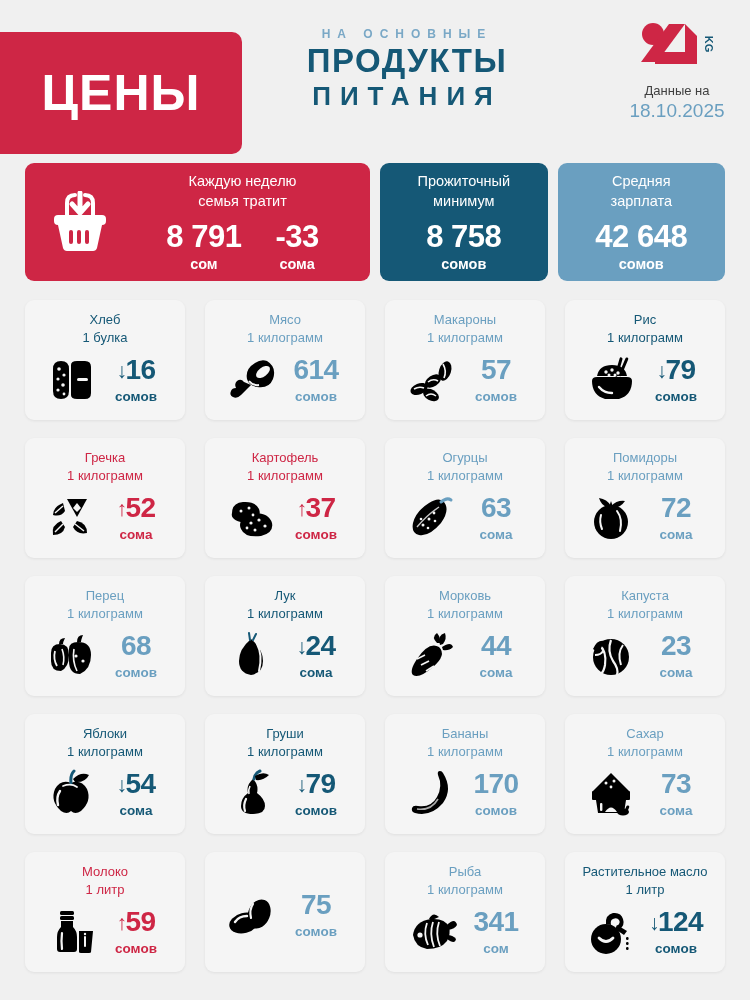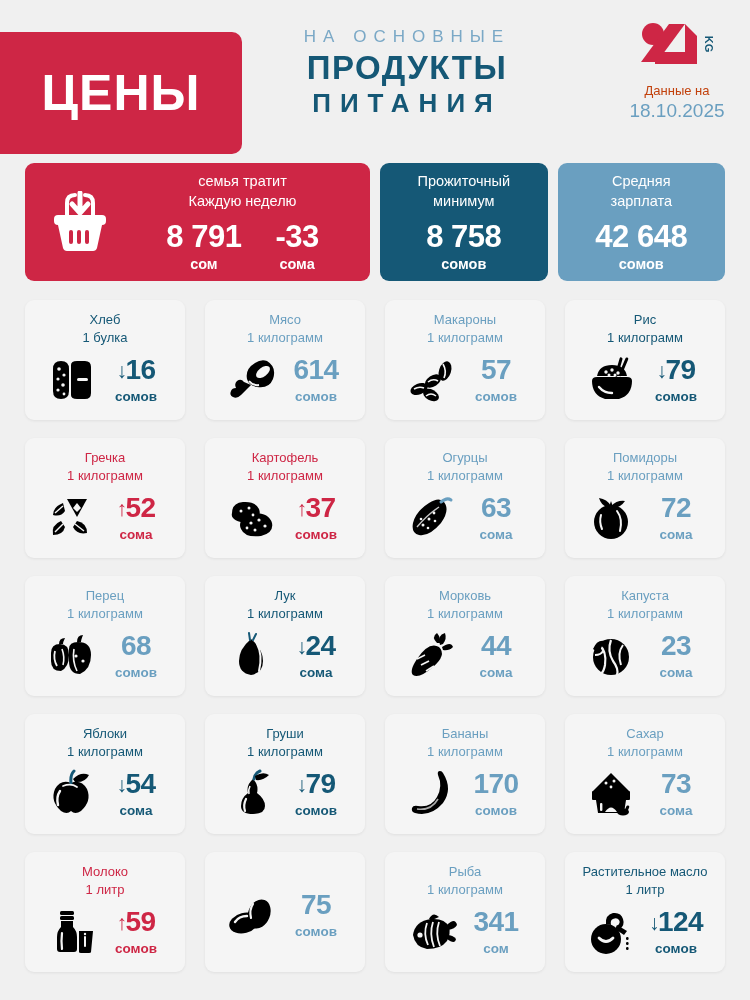--- a/index.html
+++ b/index.html
@@ -38,22 +38,22 @@
   }
 
   .subtitle-block {
     position: absolute;
     left: 262px; top: 26px;
     width: 290px;
     text-align: center;
   }
   .sub-line1 {
     color: #7aa8c6;
-    font-size: 17px;
-    font-weight: normal;
+    font-size: 12px;
+    font-weight: bold;
     letter-spacing: 7px;
     line-height: 1.35;
   }
   .sub-line2 {
     color: #155876;
     font-size: 33px;
     font-weight: bold;
     letter-spacing: 1.5px;
     line-height: 1.15;
   }
@@ -67,21 +67,21 @@
 
   .logo-block {
     position: absolute;
     right: 18px; top: 22px;
     width: 110px;
     text-align: center;
   }
   .logo-mark { height: 46px; display: flex; justify-content: center; align-items: flex-start; }
   .date-label {
     margin-top: 14px;
-    color: #c2410c;
+    color: #404040;
     font-size: 13px;
     line-height: 1.4;
     text-align: center;
   }
   .date-value {
     color: #6a9fc0;
     font-size: 19px;
     line-height: 1.2;
   }
 
@@ -217,22 +217,22 @@
         </g>
         <g fill="#ce2645">
           <rect x="20" y="39" width="4" height="14" rx="2"></rect>
           <rect x="28" y="39" width="4" height="14" rx="2"></rect>
           <rect x="36" y="39" width="4" height="14" rx="2"></rect>
         </g>
       </svg>
     </div>
     <div class="basket-right">
       <div class="basket-caption">
+        <div>Каждую неделю</div>
         <div>семья тратит</div>
-        <div>Каждую неделю</div>
       </div>
       <div class="basket-values">
         <div class="bv">
           <div class="bv-num">8 791</div>
           <div class="bv-unit">сом</div>
         </div>
         <div class="bv">
           <div class="bv-num">-33</div>
           <div class="bv-unit">сома</div>
         </div>

